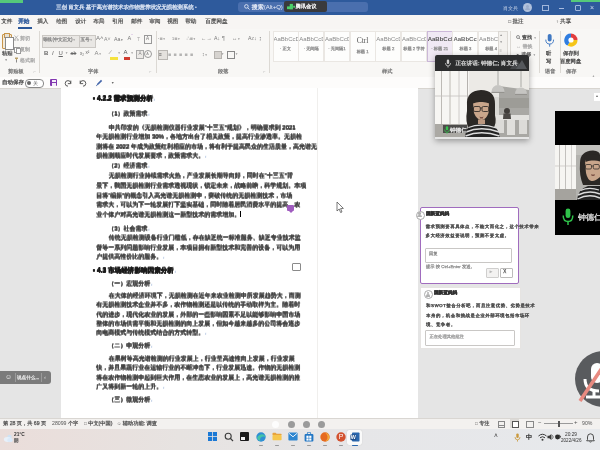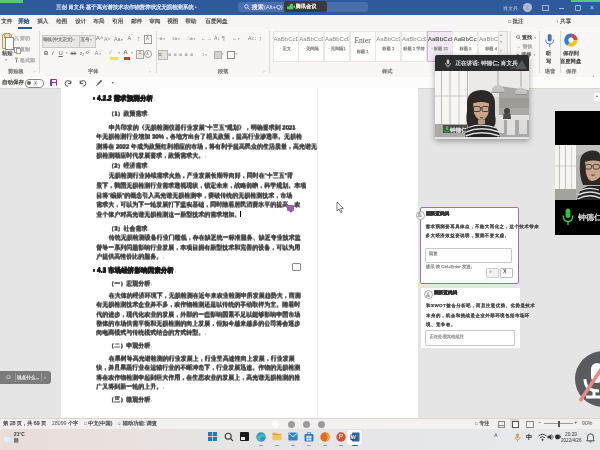--- a/index.html
+++ b/index.html
@@ -172,21 +172,21 @@
       </div>
     <div class="ab stybox" style="left:298.2px;">
         <div class="aa">AaBbCcDc</div>
         <div class="lb cjk">· 无间隔</div>
       </div>
     <div class="ab stybox" style="left:323.9px;">
         <div class="aa">AaBbCcD</div>
         <div class="lb cjk">· 无间隔1</div>
       </div>
     <div class="ab stybox" style="left:349.6px;">
-        <div class="aa" style="font-size:7.5px;color:#555;font-family:'Liberation Serif',serif;">Enter</div>
+        <div class="aa" style="font-size:7.5px;color:#555;font-family:'Liberation Serif',serif;">Ctrl</div>
         <div class="lb cjk">标题 1</div>
       </div>
     <div class="ab stybox" style="left:375.3px;">
         <div class="aa">AaBbCcD</div>
         <div class="lb cjk">标题 2</div>
       </div>
     <div class="ab stybox" style="left:401px;">
         <div class="aa">AaBbCcD</div>
         <div class="lb cjk">标题 2 字符</div>
       </div>

